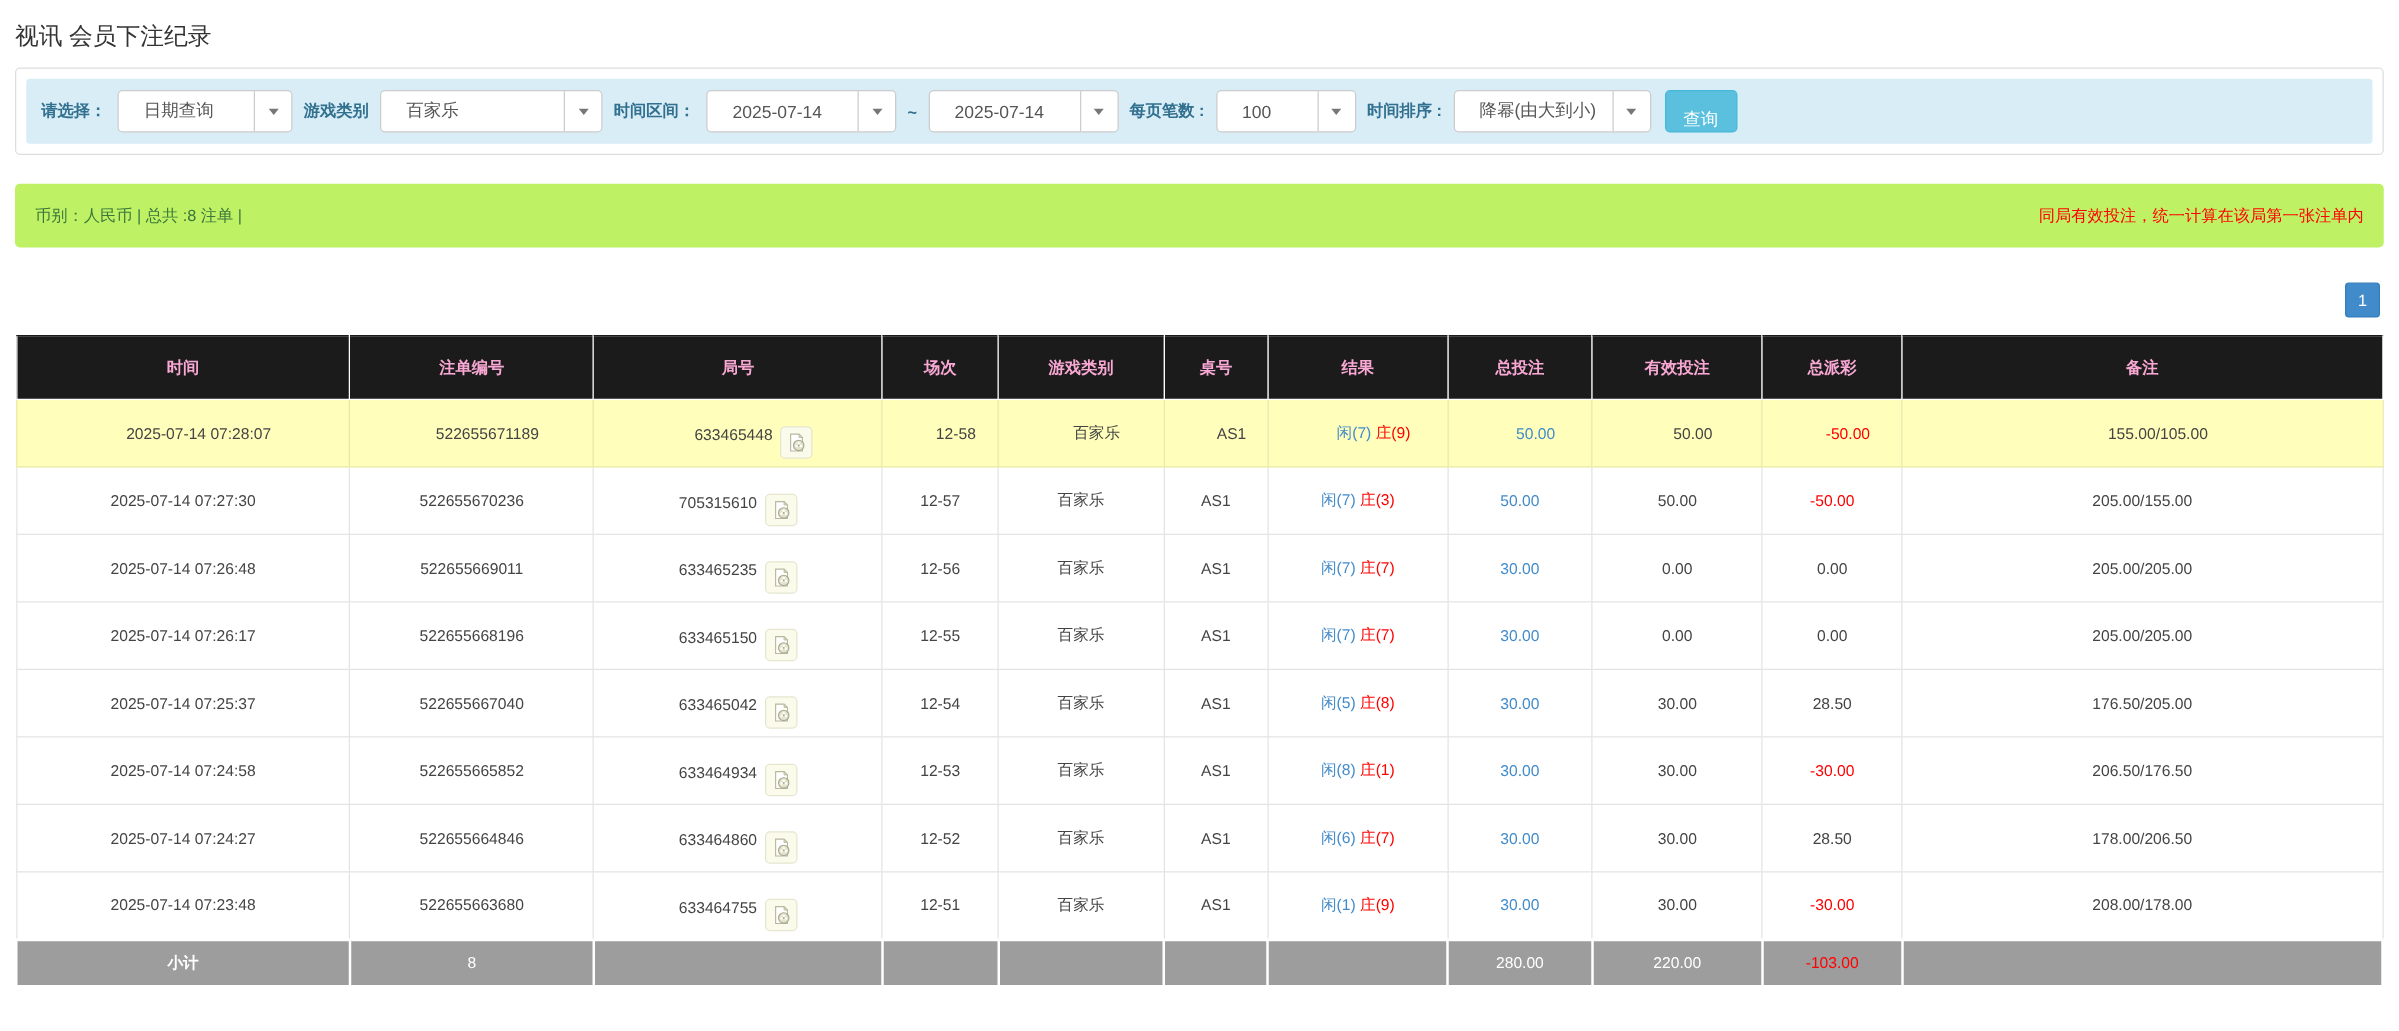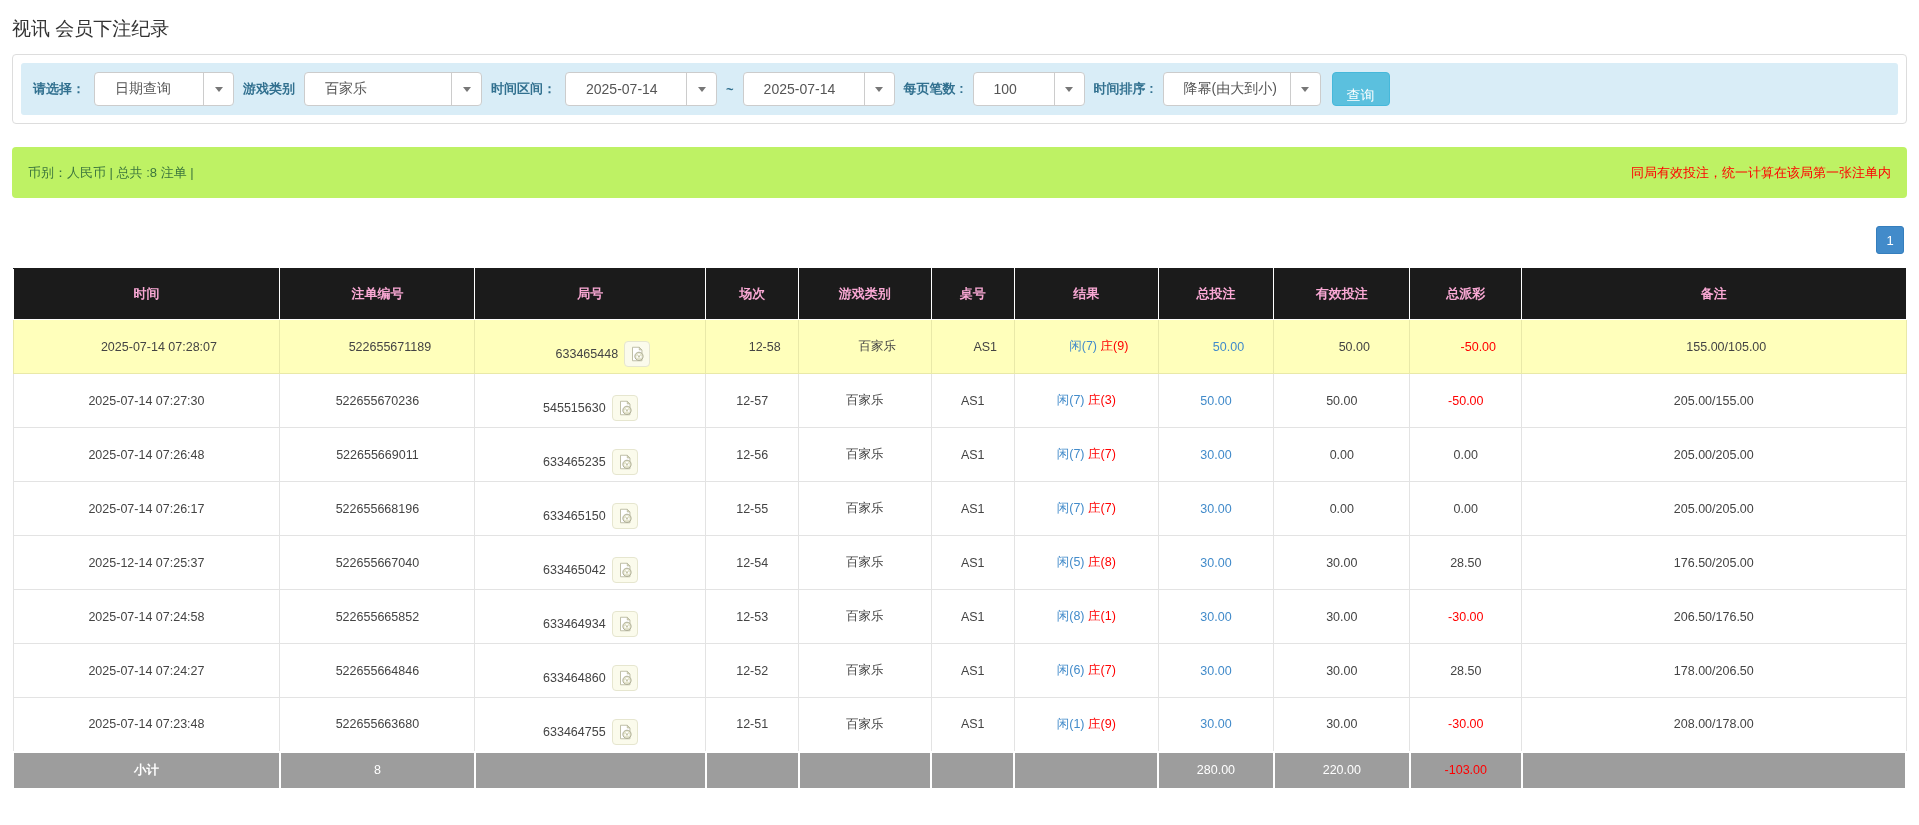--- a/index.html
+++ b/index.html
@@ -34,21 +34,21 @@
   
   table { width: 100%; border-collapse: collapse; table-layout: fixed; margin-top: 14px; font-size: 12.5px; }
   thead th { background: #1b1b1b; color: #f9a8d4; font-weight: bold; font-size: 13px; height: 51px; border: 1px solid #fff; border-top: 1px solid #1b1b1b; text-align: center; }
   tbody td { height: 54px; text-align: center; color: #444; border: 1px solid #e3e3e3; background: #fff; vertical-align: middle; }
   tr.highlight td { background: #ffffbb; border-color: #e9e9a8; padding-left: 25px; }
   tfoot td { background: #9d9d9d; color: #fff; height: 37px; text-align: center; border: 2px solid #fff; font-size: 12.5px; }
   tfoot .f-lab { font-weight: bold; }
   .blue { color: #428bca; }
   .red { color: #ff0000; }
   .bet-link { cursor: pointer; }
-  .round-cell-inner { display: inline-flex; align-items: center; gap: 6px; justify-content: center; margin-top: 15px; }
+  .round-cell-inner { display: inline-flex; align-items: flex-start; gap: 6px; justify-content: center; margin-top: 15px; }
   .vid-icon { display: inline-flex; width: 26px; height: 26px; background: #fbfbec; border: 1px solid #e6e6cf; border-radius: 4px; align-items: center; justify-content: center; cursor: pointer; }
 </style>
 </head>
 <body>
 
 <div class="container">
 
   <h1 class="page-title">视讯 会员下注纪录</h1>
 
   <div class="filter-panel">
@@ -172,21 +172,21 @@
     <td class="blue bet-link">50.00</td>
     <td>50.00</td>
     <td class="auto-red red">-50.00</td>
     <td>155.00/105.00</td>
   </tr>
         <tr>
     <td>2025-07-14 07:27:30</td>
     <td>522655670236</td>
     <td>
       <span class="round-cell-inner">
-        <span>545515630</span>
+        <span>705315610</span>
         <span class="vid-icon">
           <svg width="18" height="18" viewBox="0 0 20 20">
             <path d="M5 2.5 h7.5 l3 3 V17.5 H5 Z" fill="#ffffff" stroke="#b8b89e" stroke-width="1"></path>
             <path d="M12.5 2.5 v3 h3 Z" fill="#d9d9c0" stroke="#b8b89e" stroke-width="0.8"></path>
             <circle cx="12.2" cy="12.6" r="4.6" fill="#e4e4cd" stroke="#a8a890" stroke-width="1"></circle>
             <circle cx="12.2" cy="10.6" r="1.1" fill="#fff"></circle>
             <circle cx="10.3" cy="13.2" r="1.1" fill="#fff"></circle>
             <circle cx="14.1" cy="13.2" r="1.1" fill="#fff"></circle>
             <circle cx="12.2" cy="12.6" r="0.8" fill="#a8a890"></circle>
           </svg>
@@ -261,21 +261,21 @@
     <td>
       <span class="blue">闲(7)</span>
       <span class="red">庄(7)</span>
     </td>
     <td class="blue bet-link">30.00</td>
     <td>0.00</td>
     <td class="auto-red">0.00</td>
     <td>205.00/205.00</td>
   </tr>
         <tr>
-    <td>2025-12-14 07:25:37</td>
+    <td>2025-07-14 07:25:37</td>
     <td>522655667040</td>
     <td>
       <span class="round-cell-inner">
         <span>633465042</span>
         <span class="vid-icon">
           <svg width="18" height="18" viewBox="0 0 20 20">
             <path d="M5 2.5 h7.5 l3 3 V17.5 H5 Z" fill="#ffffff" stroke="#b8b89e" stroke-width="1"></path>
             <path d="M12.5 2.5 v3 h3 Z" fill="#d9d9c0" stroke="#b8b89e" stroke-width="0.8"></path>
             <circle cx="12.2" cy="12.6" r="4.6" fill="#e4e4cd" stroke="#a8a890" stroke-width="1"></circle>
             <circle cx="12.2" cy="10.6" r="1.1" fill="#fff"></circle>

